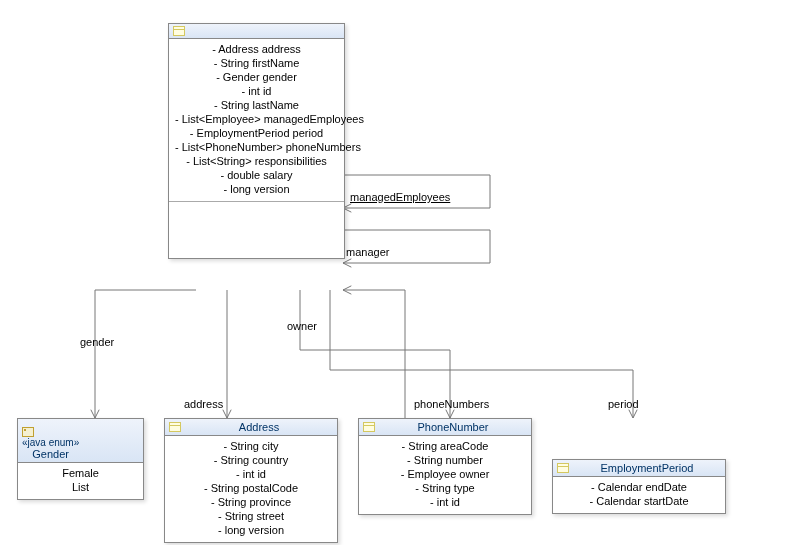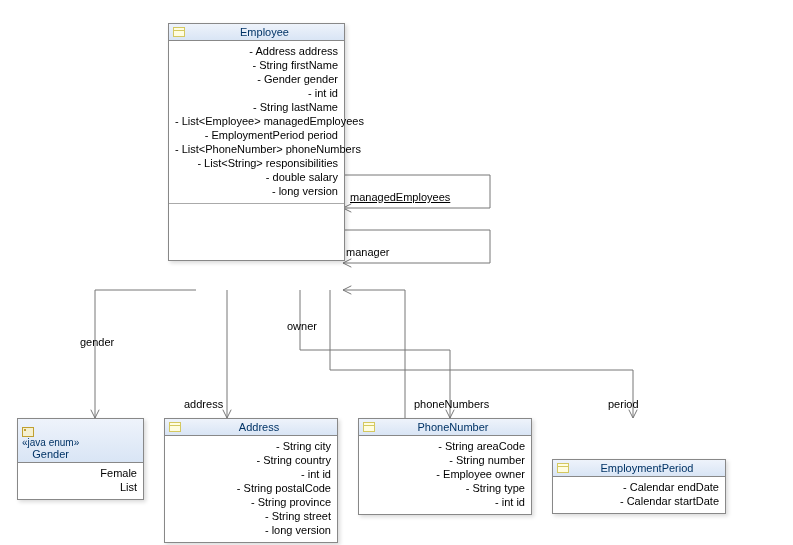--- a/index.html
+++ b/index.html
@@ -42,21 +42,21 @@
     display: inline-block;
     flex-shrink: 0;
   }
   .class-header-text {
     flex: 1;
     text-align: center;
     color: #003366;
   }
   .class-body {
     padding: 3px 6px 5px 6px;
-    text-align: right;
+    text-align: center;
     color: #000;
   }
   .class-body div {
     line-height: 14px;
     white-space: nowrap;
   }
   .stereotype {
     font-size: 10px;
     text-align: center;
     width: 100%;
@@ -136,21 +136,20 @@
   <div class="edge-label" style="left:184px; top:398px;">address</div>
   <div class="edge-label" style="left:287px; top:320px;">owner</div>
   <div class="edge-label" style="left:414px; top:398px;">phoneNumbers</div>
   <div class="edge-label" style="left:608px; top:398px;">period</div>
   <div class="edge-label" style="left:350px; top:191px;text-decoration:underline;">managedEmployees</div>
   <div class="edge-label" style="left:346px; top:246px;">manager</div>
 
   <div class="class-box" style="left:168px; top:23px; width:177px;">
     <div class="class-header">
       <span class="class-header-icon class-icon"></span>
-      <span class="class-header-text">Employee</span>
     </div>
     <div class="class-body">
       <div>- Address address</div>
       <div>- String firstName</div>
       <div>- Gender gender</div>
       <div>- int id</div>
       <div>- String lastName</div>
       <div>- List&lt;Employee&gt; managedEmployees</div>
       <div>- EmploymentPeriod period</div>
       <div>- List&lt;PhoneNumber&gt; phoneNumbers</div>

